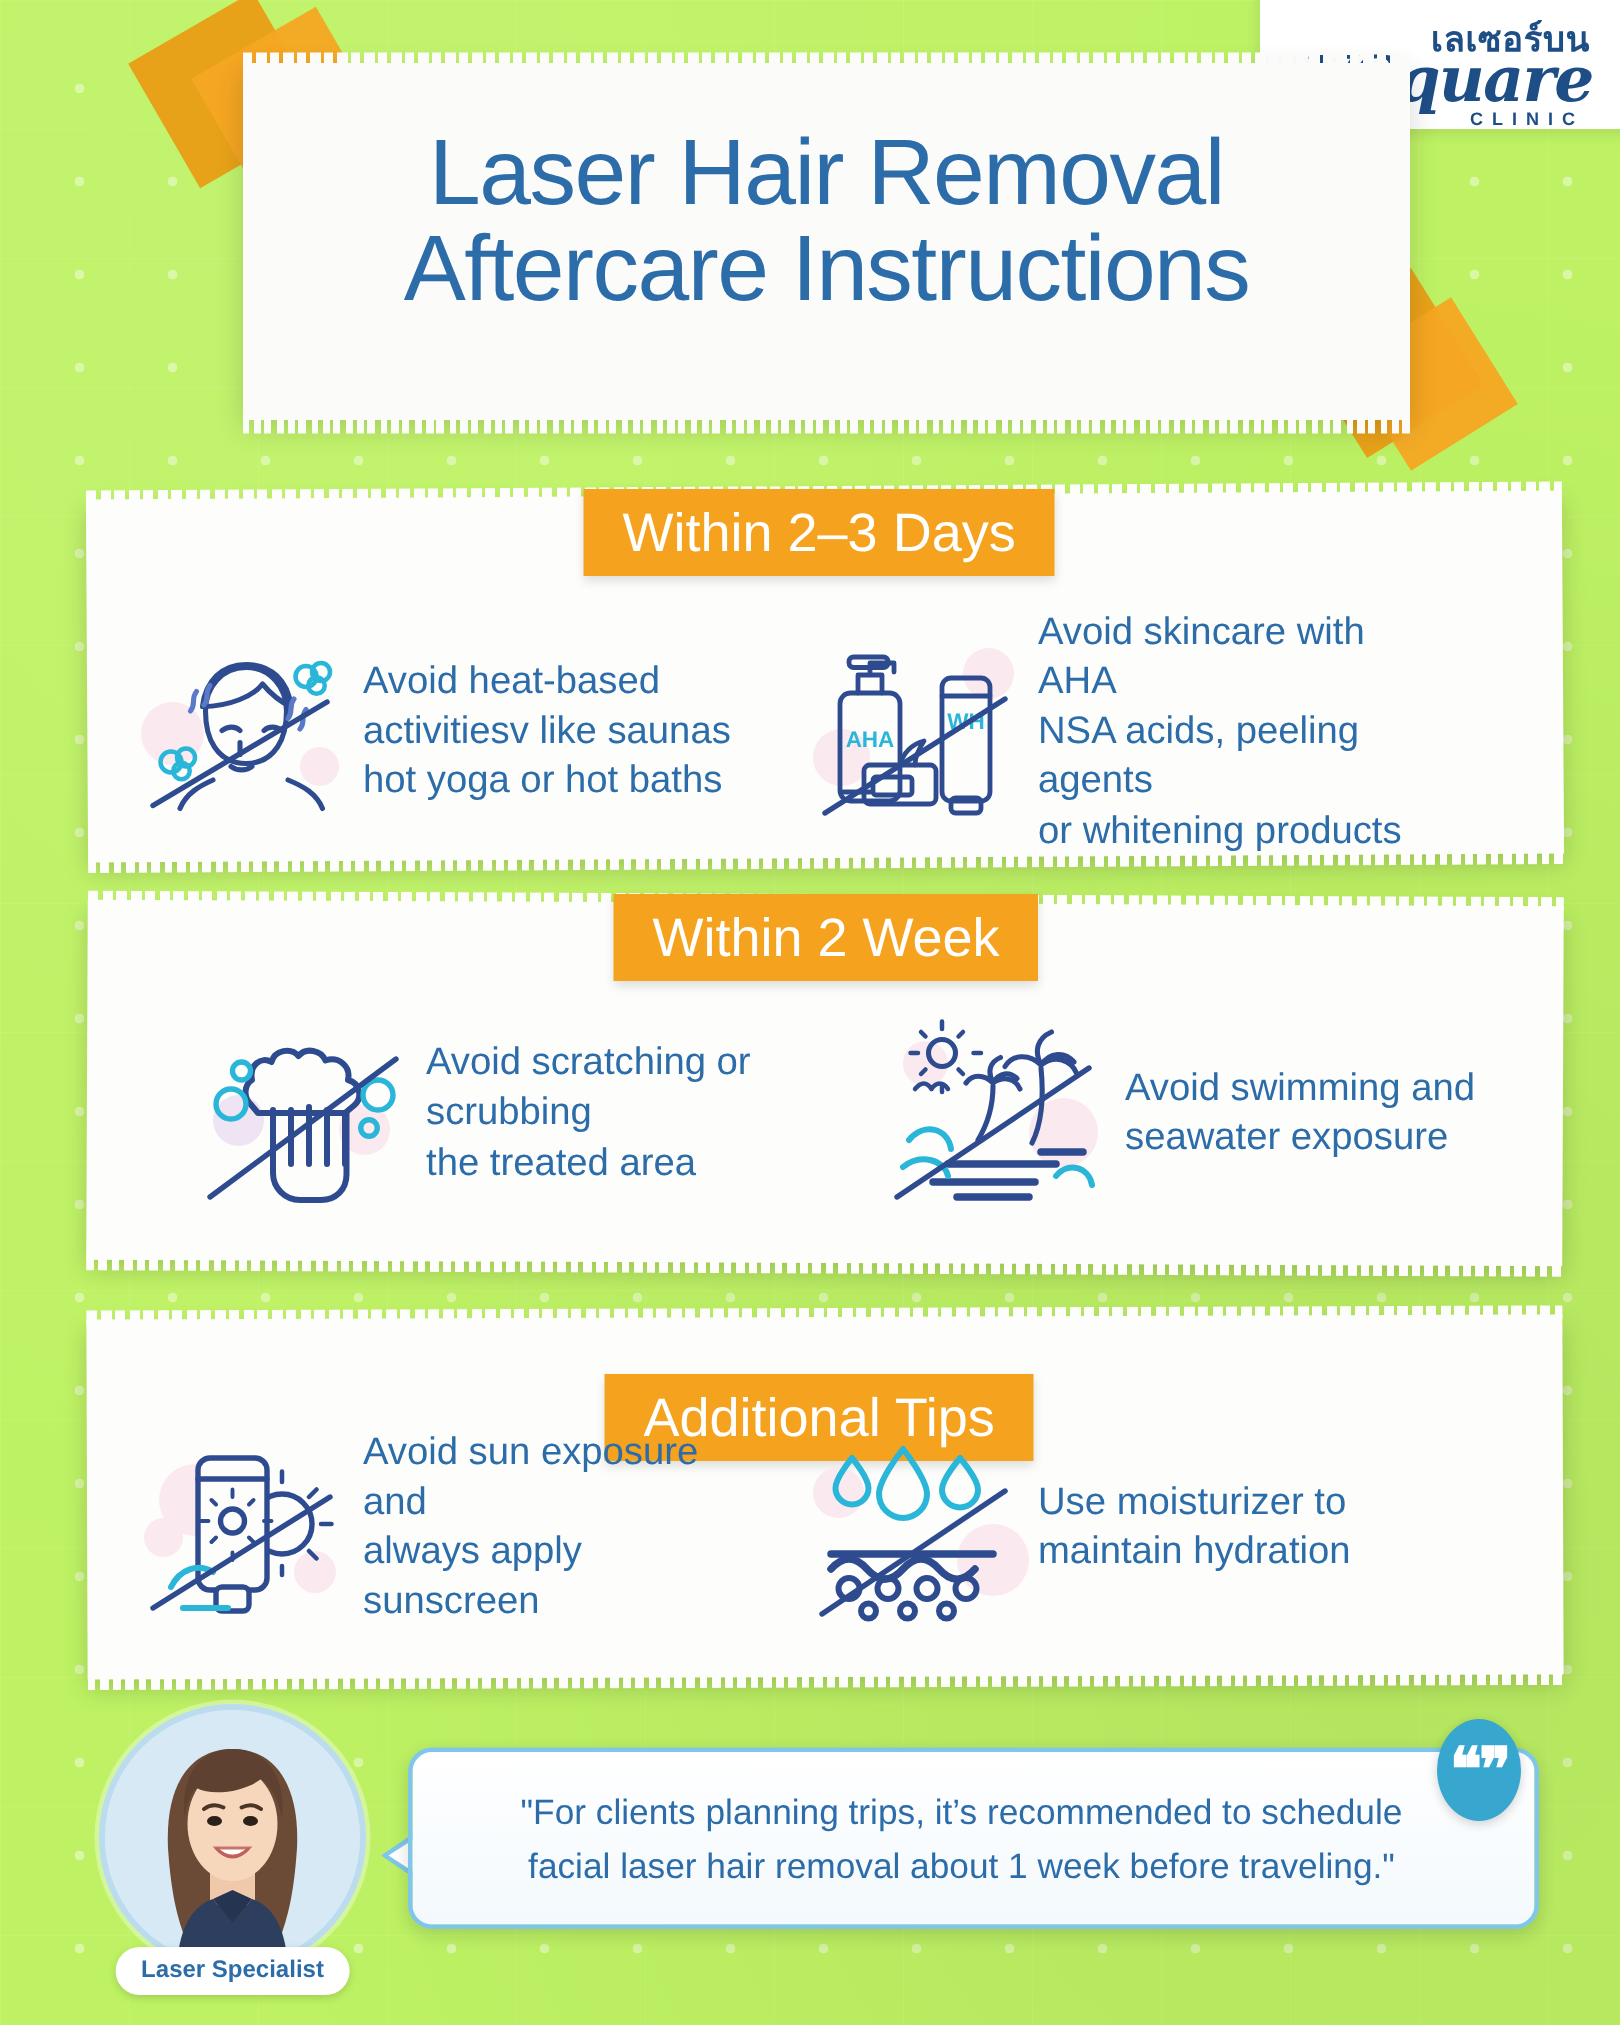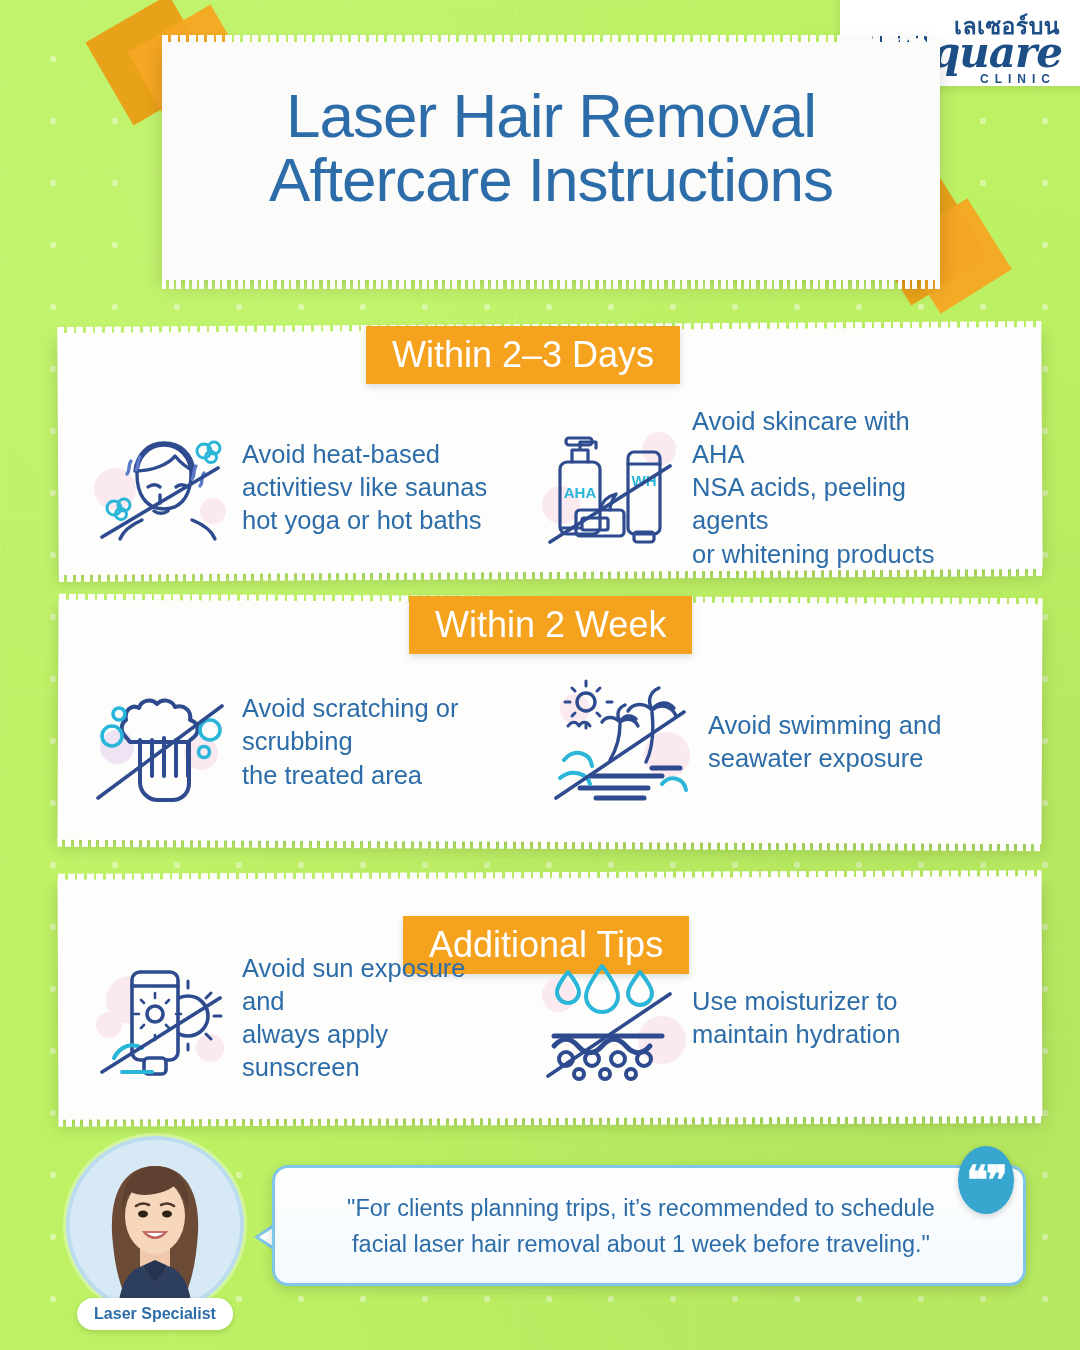--- a/index.html
+++ b/index.html
@@ -161,32 +161,32 @@
     background: #F5A31E;
     color: #ffffff;
     font-size: 36px;
     line-height: 58px;
     height: 58px;
     padding: 0 26px;
     white-space: nowrap;
     text-align: center;
     box-shadow: 0 3px 7px rgba(0,0,0,.13);
   }
-  #tag1 { left: 366px; top: 326px; }
+  #tag1 { left: 389px; top: 326px; }
   #tag2 { left: 409px; top: 596px; }
   #tag3 { left: 403px; top: 916px; }
 
   
   .row {
     position: absolute;
     left: 58px; width: 900px;
     display: flex;
   }
   #row1 { top: 405px; }
-  #row2 { top: 678px; }
+  #row2 { top: 678px; margin-left: 42px; }
   #row3 { top: 952px; }
 
   .cell {
     display: flex;
     align-items: center;
     gap: 14px;
     width: 492px;
     padding: 0 14px 0 34px;
   }
   .cell .icon-box {

